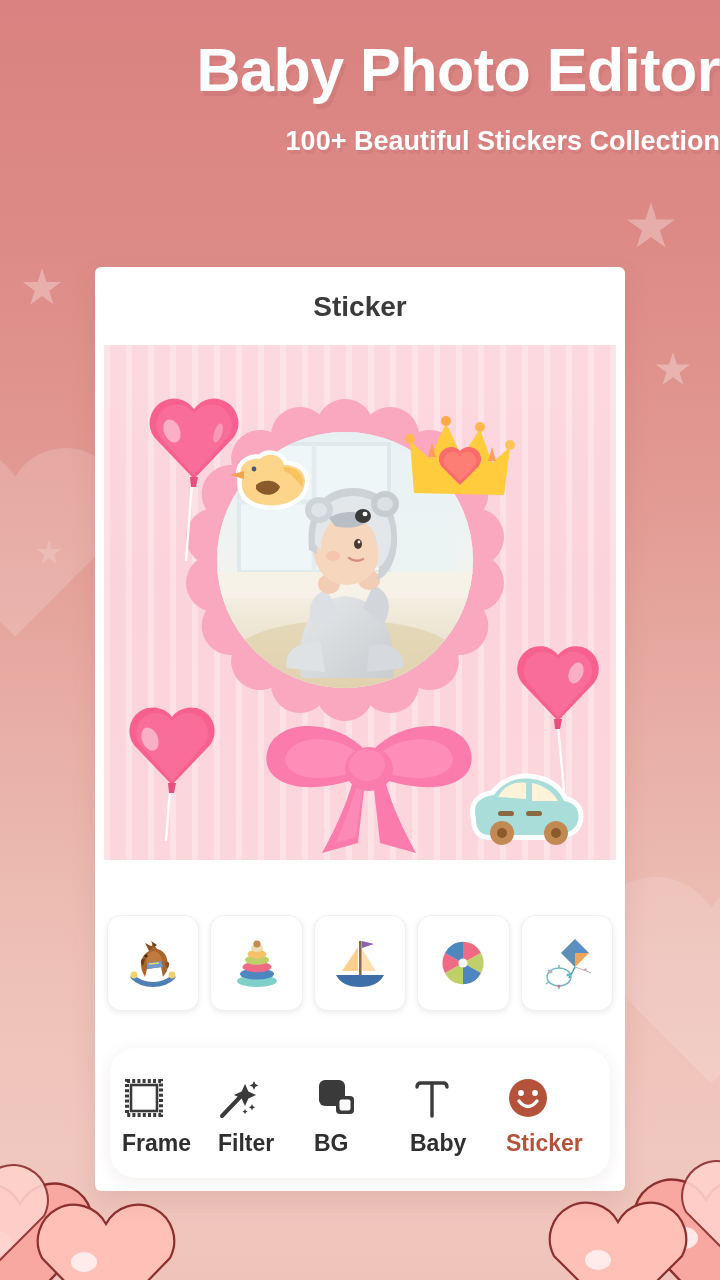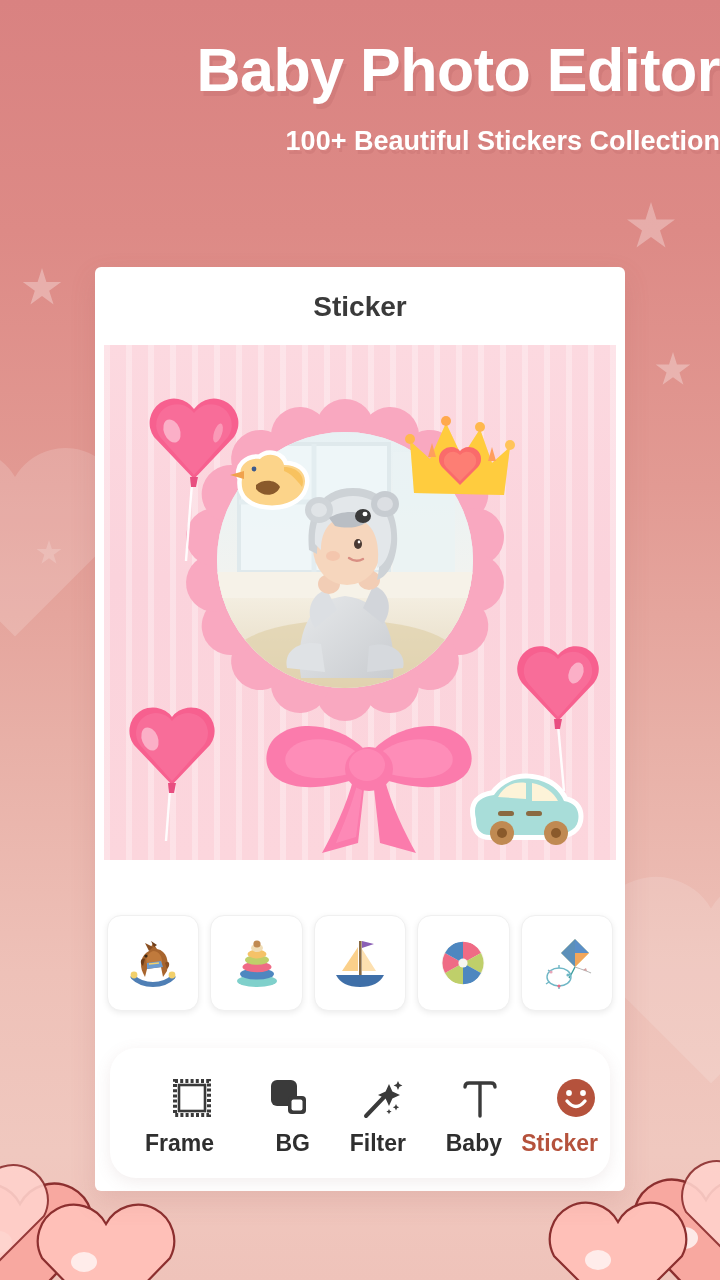--- a/index.html
+++ b/index.html
@@ -132,21 +132,21 @@
     position: absolute;
     left: 15px; top: 781px;
     width: 500px; height: 130px;
     background: #ffffff;
     border-radius: 26px;
     box-shadow: 0 4px 16px rgba(150,110,110,0.12);
     display: flex; align-items: center; justify-content: space-around;
     padding: 0 10px;
   }
   .tool {
-    display: flex; flex-direction: column; align-items: flex-end;
+    display: flex; flex-direction: column; align-items: flex-start;
     gap: 10px; width: 92px;
   }
   .tool .ticon { height: 50px; display: flex; align-items: flex-end; justify-content: center; }
   .tool .ticon svg { display: block; }
   .tool .tlabel {
     font-size: 23px; font-weight: 600; color: #2f2f2f;
     letter-spacing: 0px;
   }
   .tool.active .tlabel { color: #b5523c; }
 </style>
@@ -452,39 +452,39 @@
             <path d="M5 5 h34 v34 h-34 z" fill="none" stroke="#3a3a3a" stroke-width="4" stroke-dasharray="3 2.2"></path>
             <rect x="9" y="9" width="26" height="26" fill="none" stroke="#3a3a3a" stroke-width="2.6"></rect>
           </svg>
         </span>
         <span class="tlabel">Frame</span>
       </div>
 
       <div class="tool">
         <span class="ticon">
           <svg width="44" height="44" viewBox="0 0 44 44">
-            <rect x="5" y="4" width="26" height="26" rx="6" fill="#3a3a3a"></rect>
-            <rect x="22" y="20" width="18" height="18" rx="4" fill="#3a3a3a"></rect>
-            <rect x="25.5" y="23.5" width="11" height="11" rx="2" fill="#ffffff"></rect>
-          </svg>
-        </span>
-        <span class="tlabel">BG</span>
-      </div>
-
-      <div class="tool">
-        <span class="ticon">
-          <svg width="44" height="44" viewBox="0 0 44 44">
             <path d="M4 40 L24 19" stroke="#3a3a3a" stroke-width="4" stroke-linecap="round"></path>
             <path d="M27 8 l3.4 7.6 L38 19 l-7.6 3.4 L27 30 l-3.4 -7.6 L16 19 l7.6 -3.4 Z" fill="#3a3a3a"></path>
             <path d="M36 5 l1.4 3 l3 1.4 l-3 1.4 L36 14 l-1.4 -3.2 l-3 -1.4 l3 -1.4 Z" fill="#3a3a3a"></path>
             <path d="M34 28 l1 2.2 l2.2 1 l-2.2 1 L34 34.4 l-1 -2.2 l-2.2 -1 l2.2 -1 Z" fill="#3a3a3a"></path>
             <path d="M27 33 l.8 1.8 l1.8 .8 l-1.8 .8 L27 38.2 l-.8 -1.8 l-1.8 -.8 l1.8 -.8 Z" fill="#3a3a3a"></path>
           </svg>
         </span>
         <span class="tlabel">Filter</span>
+      </div>
+
+      <div class="tool">
+        <span class="ticon">
+          <svg width="44" height="44" viewBox="0 0 44 44">
+            <rect x="5" y="4" width="26" height="26" rx="6" fill="#3a3a3a"></rect>
+            <rect x="22" y="20" width="18" height="18" rx="4" fill="#3a3a3a"></rect>
+            <rect x="25.5" y="23.5" width="11" height="11" rx="2" fill="#ffffff"></rect>
+          </svg>
+        </span>
+        <span class="tlabel">BG</span>
       </div>
 
       <div class="tool">
         <span class="ticon">
           <svg width="44" height="44" viewBox="0 0 44 44">
             <path d="M7 11 q0 -4 4 -4 h22 q4 0 4 4" fill="none" stroke="#3a3a3a" stroke-width="3.4" stroke-linecap="round"></path>
             <path d="M22 8 V40" stroke="#3a3a3a" stroke-width="3.4" stroke-linecap="round"></path>
           </svg>
         </span>
         <span class="tlabel">Baby</span>

